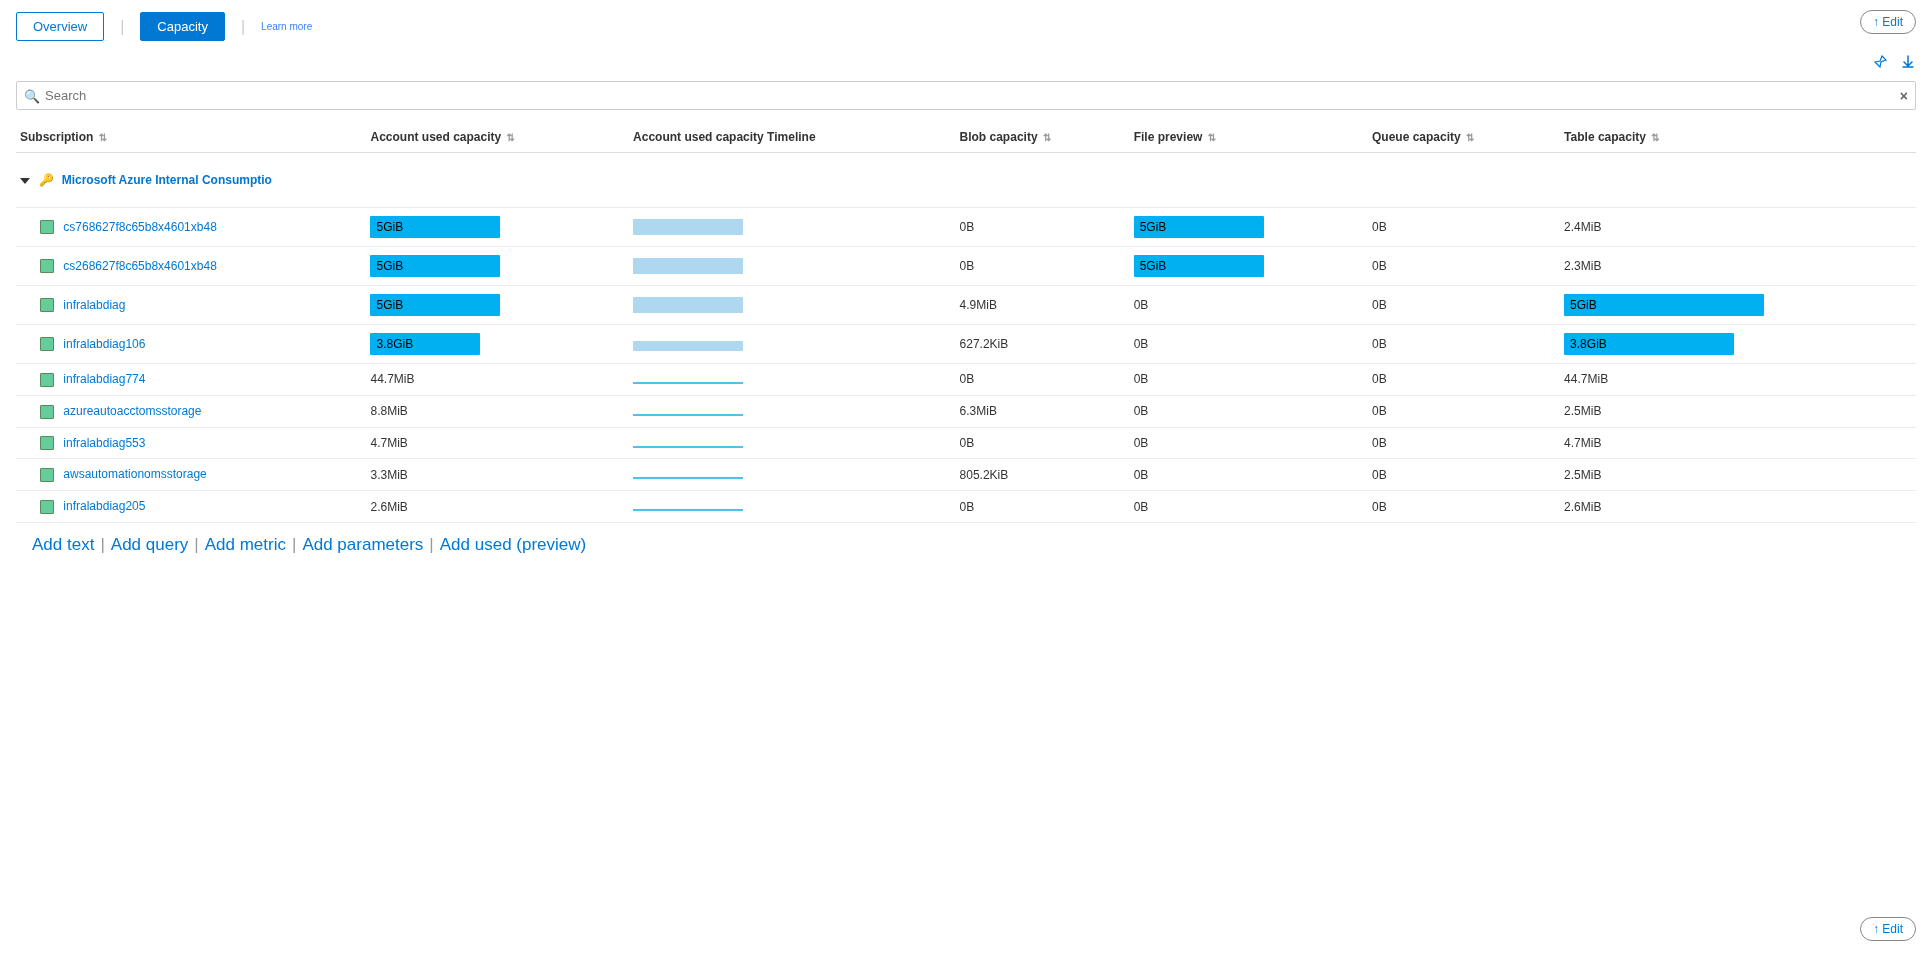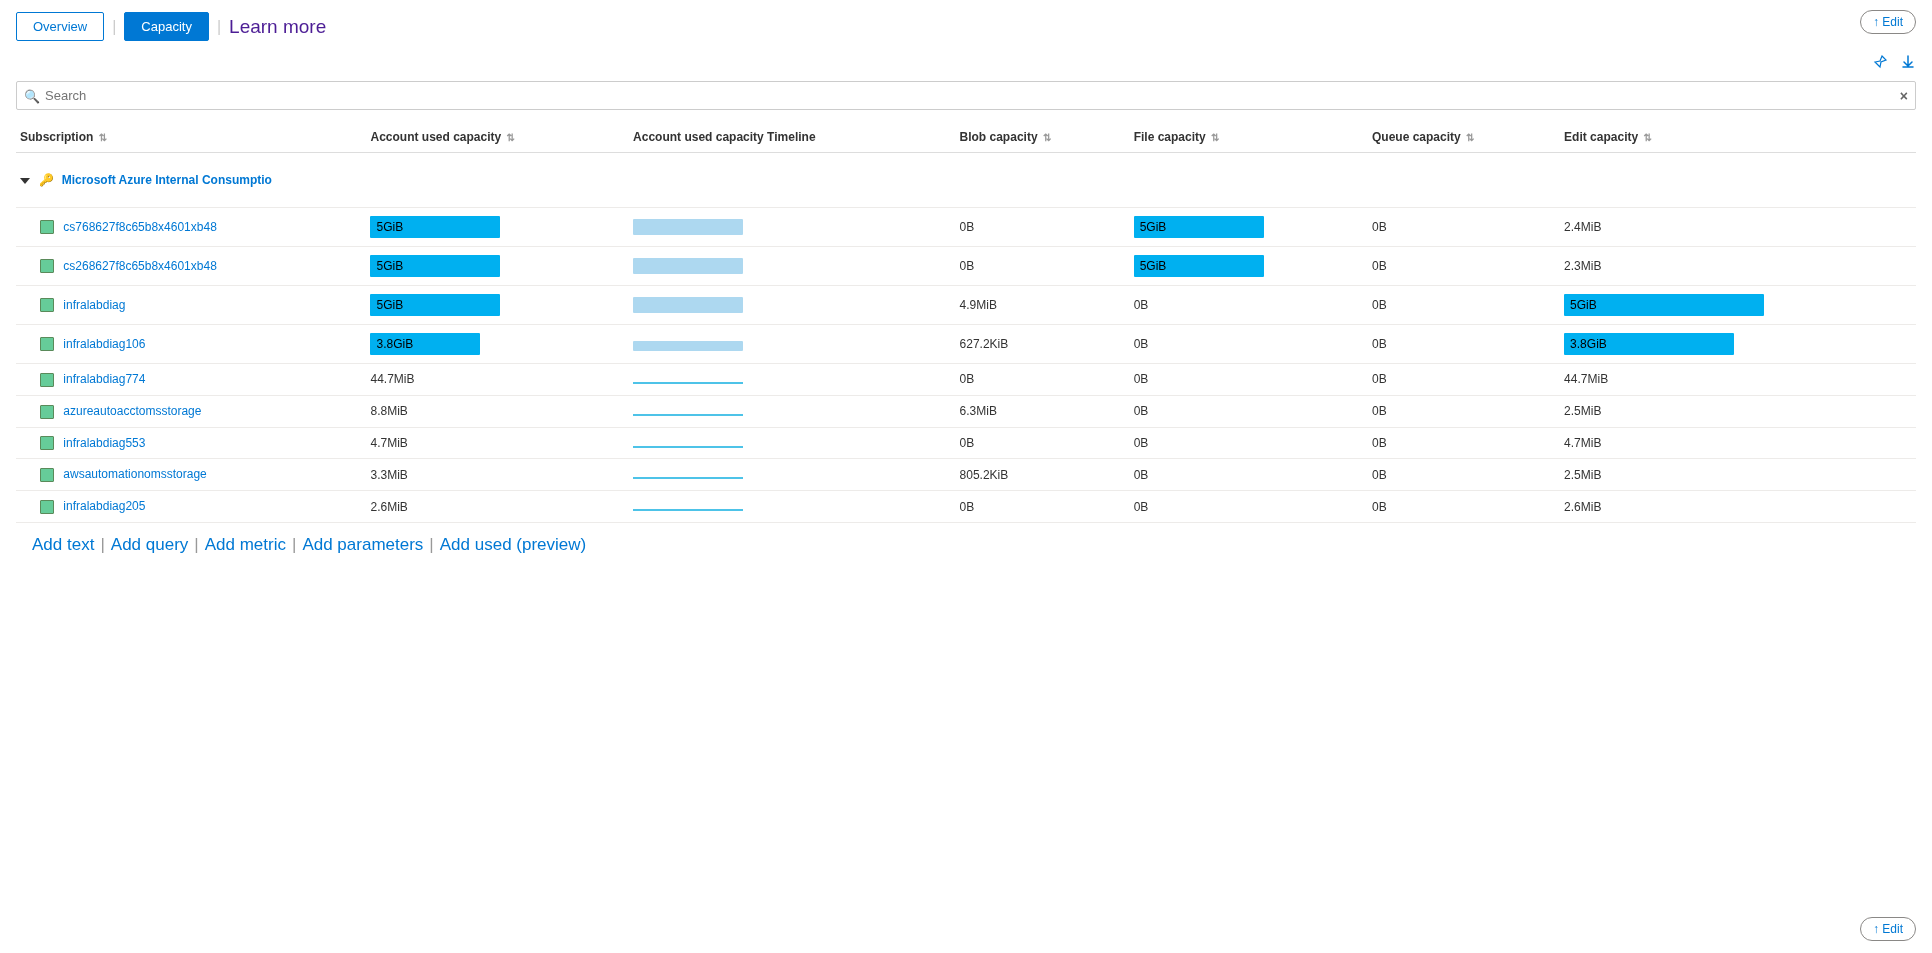--- a/index.html
+++ b/index.html
@@ -11,21 +11,21 @@
     }
     .container {
       padding: 12px 16px;
       min-height: 953px;
       position: relative;
     }
     
     .top-nav {
       display: flex;
       align-items: center;
-      gap: 0;
+      gap: 8px;
       margin-bottom: 12px;
     }
     .nav-btn {
       padding: 6px 16px;
       border: 1px solid #0078d4;
       background: #fff;
       color: #0078d4;
       cursor: pointer;
       font-size: 13px;
       border-radius: 2px;
@@ -33,24 +33,24 @@
     .nav-btn.active {
       background: #0078d4;
       color: #fff;
     }
     .nav-separator {
       color: #ccc;
       margin: 0 8px;
       font-size: 16px;
     }
     .nav-link {
-      color: #4c1d95;
+      color: #3b82f6;
       text-decoration: none;
       cursor: pointer;
-      font-size: 19px;
+      font-size: 10px;
       text-align: right;
     }
     
     .top-actions {
       position: absolute;
       right: 16px;
       top: 10px;
       display: flex;
       align-items: center;
       gap: 8px;
@@ -301,29 +301,29 @@
             <span class="sort-icon">⇅</span>
           </th>
           <th>
             <span>Account used capacity Timeline</span>
           </th>
           <th>
             <span>Blob capacity</span>
             <span class="sort-icon">⇅</span>
           </th>
           <th>
-            <span>File capacity</span>
+            <span>File preview</span>
             <span class="sort-icon">⇅</span>
           </th>
           <th>
             <span>Queue capacity</span>
             <span class="sort-icon">⇅</span>
           </th>
           <th>
-            <span>Edit capacity</span>
+            <span>Table capacity</span>
             <span class="sort-icon">⇅</span>
           </th>
         </tr>
       </thead>
       <tbody>
 
         <tr class="group-row">
           <td colspan="7">
             <span class="chevron-down"></span>
             <span class="group-icon">🔑</span>

